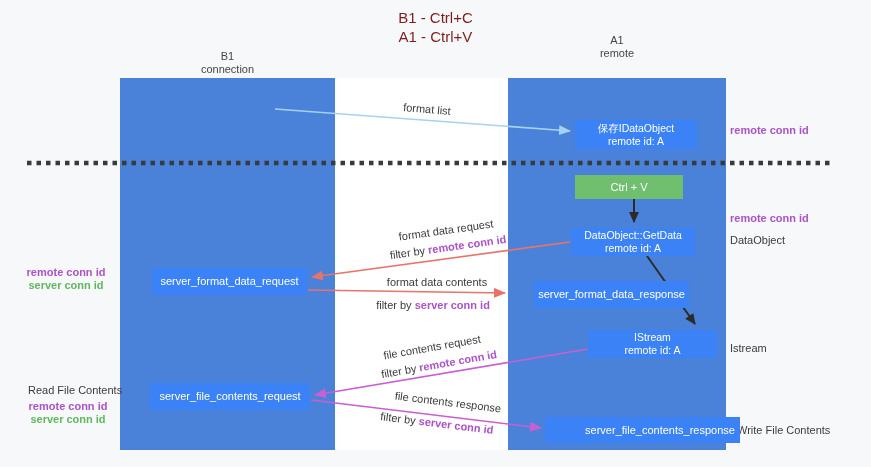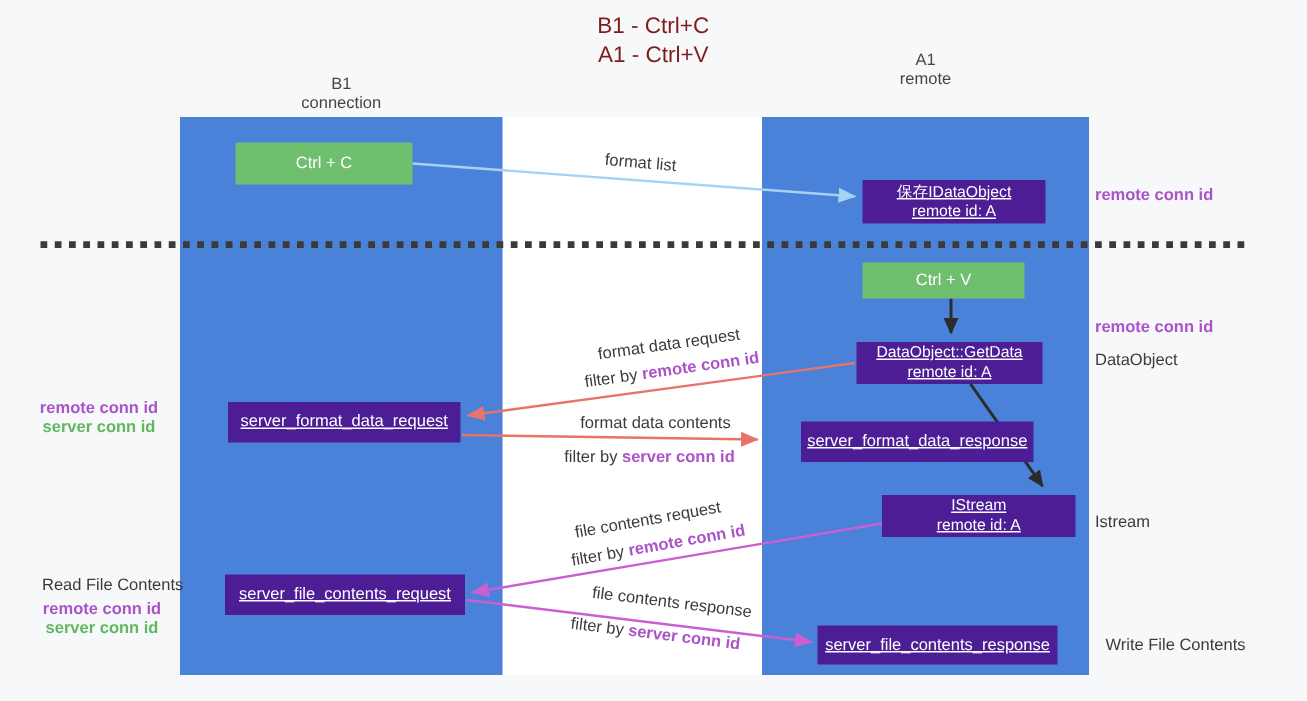--- a/index.html
+++ b/index.html
@@ -7,21 +7,21 @@
         font-family:"Liberation Sans",sans-serif;color:#3b3b3b;}
   .abs{position:absolute;}
   .title{top:8px;left:0;width:100%;text-align:center;font-size:15px;line-height:19px;color:#7f1d1d;}
   .col-header{text-align:center;font-size:11px;line-height:13px;color:#454545;}
   .lane{background:#4a82d9;}
   .midgap{background:#ffffff;}
   .node{display:flex;flex-direction:column;align-items:center;justify-content:center;
         text-align:center;color:#ffffff;font-size:11px;line-height:13px;z-index:5;}
   .node.small{font-size:10.5px;}
   .green{background:#6fbf6f;}
-  .orange{background:#4c1d95;text-decoration:underline;}
+  .orange{background:#3b82f6;}
   .sideLbl{font-size:11px;line-height:13px;white-space:nowrap;}
   .purple{color:#ab53c8;font-weight:bold;}
   .greentxt{color:#5fb85f;font-weight:bold;}
   .dark{color:#3b3b3b;}
   .flowLbl{font-size:11px;white-space:nowrap;transform-origin:center;z-index:6;color:#3b3b3b;}
   .ctr{transform:translate(-50%,-50%);}
   svg.overlay{position:absolute;top:0;left:0;z-index:4;pointer-events:none;}
   .stack{text-align:center;}
 </style>
 </head>
@@ -65,23 +65,20 @@
     <line x1="27" y1="163" x2="832" y2="163" stroke="#3a3a3a" stroke-width="4.5" stroke-dasharray="4.5 5"></line>
     <line x1="275" y1="109" x2="570" y2="131" stroke="#a5d2f3" stroke-width="1.6" marker-end="url(#ah-blue)"></line>
     <line x1="634" y1="199" x2="634" y2="222" stroke="#2b2b2b" stroke-width="2" marker-end="url(#ah-black)"></line>
     <line x1="647" y1="256" x2="695" y2="324" stroke="#2b2b2b" stroke-width="2" marker-end="url(#ah-black)"></line>
     <line x1="570" y1="242" x2="312" y2="277" stroke="#e8736b" stroke-width="1.6" marker-end="url(#ah-red)"></line>
     <line x1="308" y1="290" x2="505" y2="293" stroke="#e8736b" stroke-width="1.6" marker-end="url(#ah-red)"></line>
     <line x1="588" y1="349" x2="315" y2="395" stroke="#c95fd0" stroke-width="1.6" marker-end="url(#ah-mag)"></line>
     <line x1="311" y1="400" x2="541" y2="428" stroke="#c95fd0" stroke-width="1.6" marker-end="url(#ah-mag)"></line>
   </svg>
 
-  <div class="abs node green" style="left:157px;top:95px;width:118px;height:28px;">
-    <span>Ctrl + C</span>
-  </div>
 
   <div class="abs node orange small" style="left:575px;top:120px;width:122px;height:29px;">
     <span>保存IDataObject</span>
     <span>remote id: A</span>
   </div>
 
   <div class="abs node green" style="left:575px;top:175px;width:108px;height:24px;">
     <span>Ctrl + V</span>
   </div>
 
@@ -100,21 +97,21 @@
 
   <div class="abs node orange small" style="left:588px;top:330px;width:129px;height:28px;">
     <span>IStream</span>
     <span>remote id: A</span>
   </div>
 
   <div class="abs node orange" style="left:150px;top:383px;width:160px;height:27px;">
     <span>server_file_contents_request</span>
   </div>
 
-  <div class="abs node orange" style="left:545px;top:417px;width:160px;height:26px;">
+  <div class="abs node orange" style="left:545px;top:417px;width:160px;height:26px;padding-left:35px;">
     <span>server_file_contents_response</span>
   </div>
 
   <div class="abs sideLbl purple" style="left:730px;top:124px;">remote conn id</div>
   <div class="abs sideLbl purple" style="left:730px;top:212px;">remote conn id</div>
   <div class="abs sideLbl dark" style="left:730px;top:234px;">DataObject</div>
   <div class="abs sideLbl dark" style="left:730px;top:342px;">Istream</div>
   <div class="abs sideLbl dark" style="left:737px;top:424px;">Write File Contents</div>
 
   <div class="abs stack" style="left:20px;top:266px;width:92px;">

